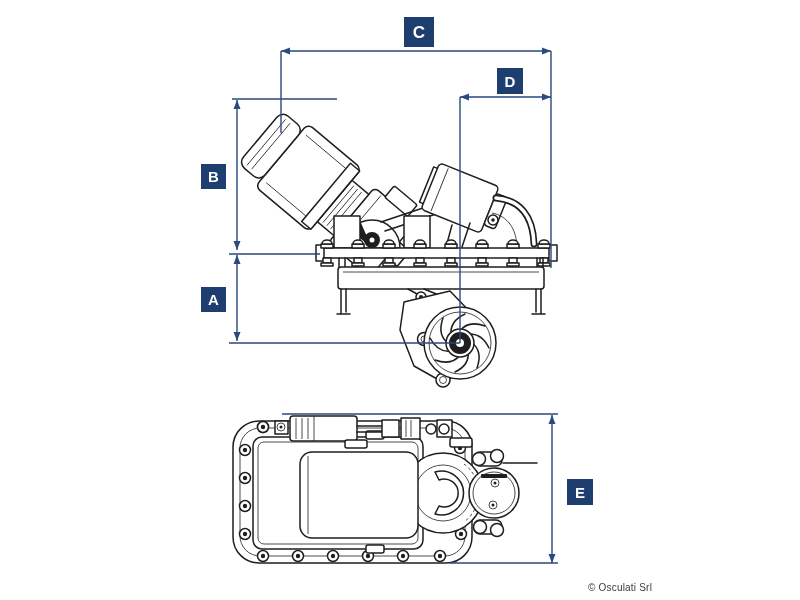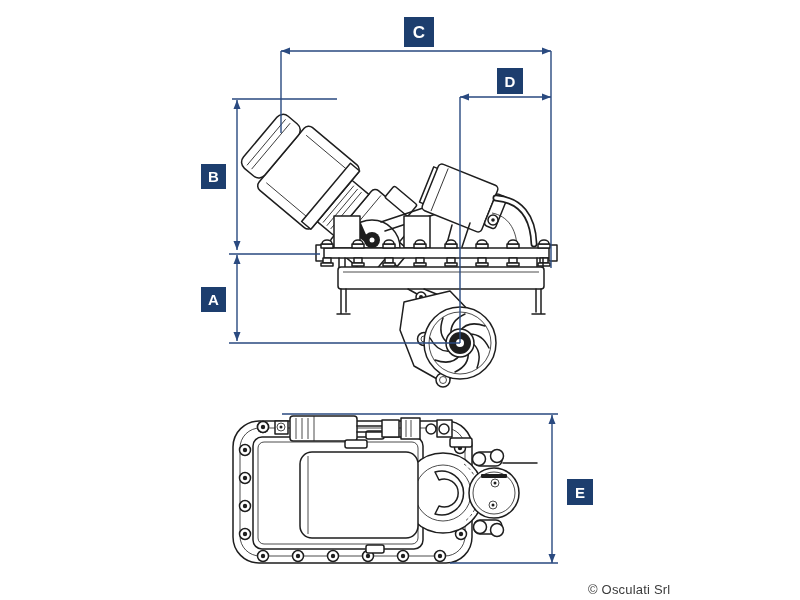--- a/index.html
+++ b/index.html
@@ -10,21 +10,21 @@
   .dln{stroke:#2a4a80;stroke-width:1.4;fill:none;}
   .dfill{fill:#2a4a80;stroke:none;}
   .dimlabel{fill:#ffffff;font-weight:bold;font-family:"Liberation Sans",sans-serif;}
   
   .mech{stroke:#1e1e1e;stroke-width:1.5;fill:none;stroke-linejoin:round;stroke-linecap:round;}
   .mechw{stroke:#1e1e1e;stroke-width:1.5;fill:#ffffff;stroke-linejoin:round;}
   .mechthin{stroke:#1e1e1e;stroke-width:0.8;fill:none;}
   .mechdark{fill:#1e1e1e;stroke:none;}
   .tube{stroke:#1e1e1e;stroke-width:7;fill:none;stroke-linecap:round;}
   .tubein{stroke:#ffffff;stroke-width:3.6;fill:none;stroke-linecap:round;}
-  #copyright{position:absolute;left:588px;top:582px;font-size:13px;color:#3b3b3b;
+  #copyright{position:absolute;left:588px;top:582px;font-size:10px;color:#3b3b3b;
              letter-spacing:0.2px;}
 </style>
 </head>
 <body>
 
 <div id="stage">
 <svg width="800" height="600" viewBox="0 0 800 600">
 
   <g>
 

